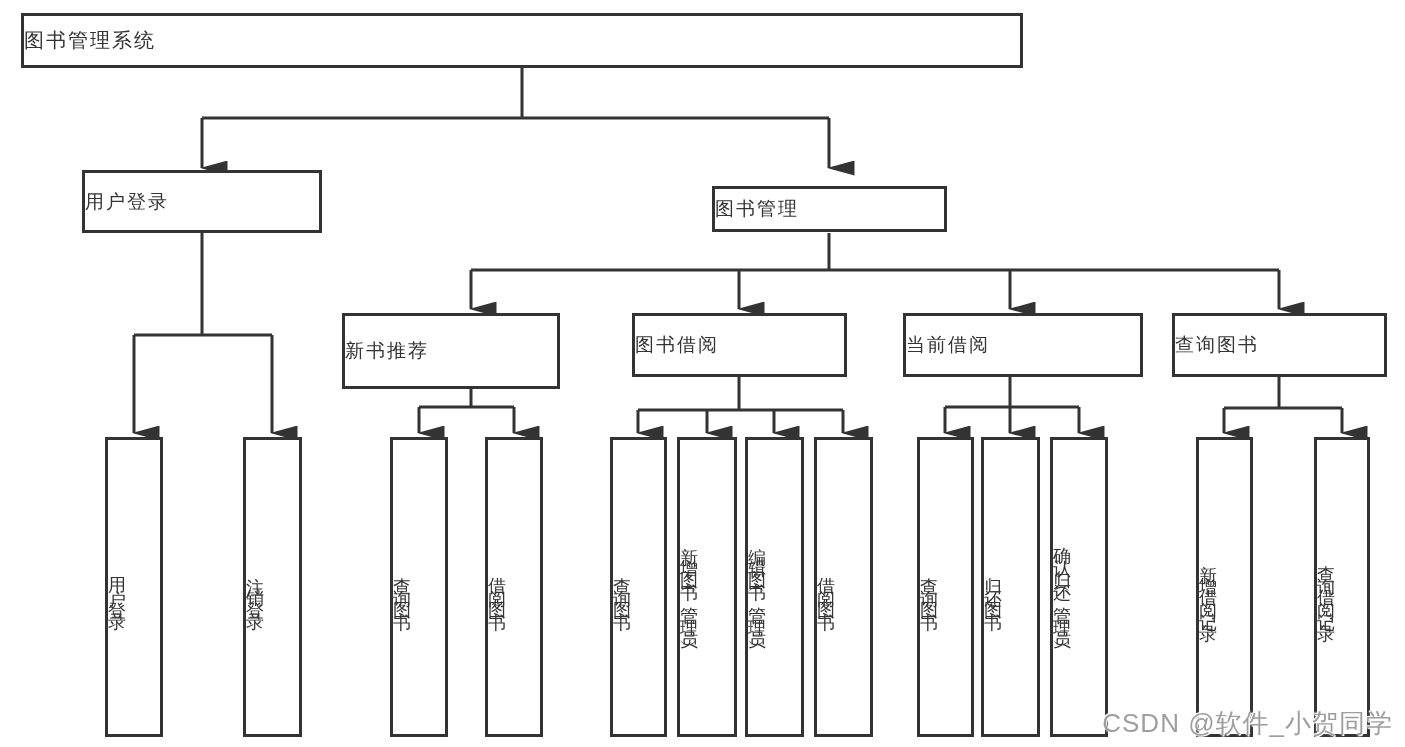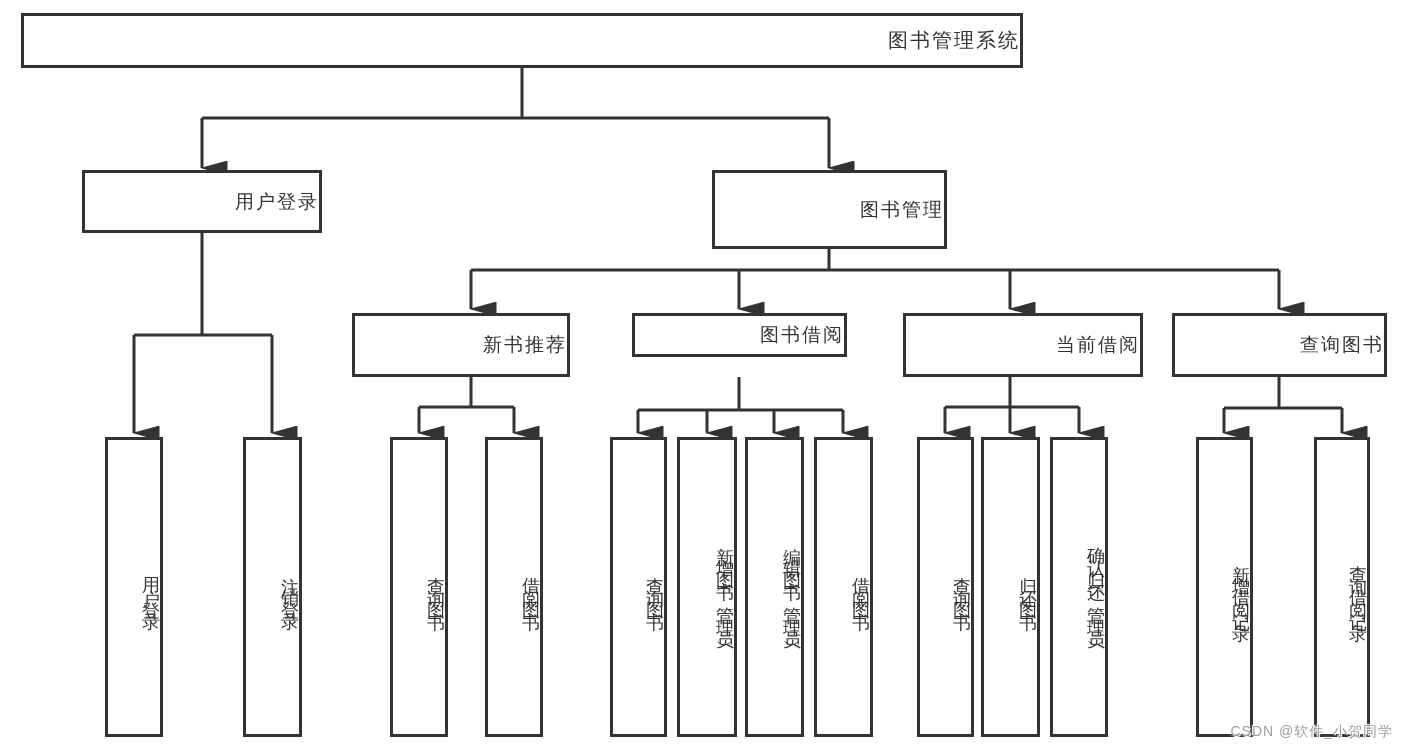--- a/index.html
+++ b/index.html
@@ -3,31 +3,31 @@
 <meta charset="utf-8">
 <style>
   html,body{margin:0;padding:0;background:#fff;}
   .canvas{
     position:relative;width:1405px;height:747px;background:#ffffff;overflow:hidden;
     font-family:"Liberation Sans","DejaVu Sans",sans-serif;
   }
   .connectors{position:absolute;left:0;top:0;width:1405px;height:747px;}
   .node{
     position:absolute;box-sizing:border-box;border:3px solid #333333;background:#ffffff;
-    display:flex;align-items:center;justify-content:flex-end;color:#333333;
+    display:flex;align-items:center;justify-content:flex-start;color:#333333;
   }
   .hbox{font-size:19px;letter-spacing:2px;}
   .hbox.root{font-size:20px;}
   .vbox{top:437px;height:300px;}
   .vbox span{
     writing-mode:vertical-rl;text-orientation:mixed;
     font-size:18px;letter-spacing:12px;line-height:1;color:#333333;
   }
   .watermark{
-    position:absolute;right:12px;bottom:6px;font-size:14px;color:#9e9e9e;
+    position:absolute;right:12px;bottom:6px;font-size:26px;color:#9e9e9e;
     letter-spacing:1px;white-space:nowrap;
     text-shadow:0 0 3px #ffffff,1px 1px 0 #ffffff,-1px -1px 0 #ffffff;
   }
 </style>
 </head>
 <body>
 
 <div class="canvas">
 
   <svg class="connectors" viewBox="0 0 1405 747" xmlns="http://www.w3.org/2000/svg">
@@ -73,28 +73,28 @@
     </g>
   </svg>
 
   <div class="node hbox root" style="left:21px;top:13px;width:1002px;height:55px">
     <span>图书管理系统</span>
   </div>
 
   <div class="node hbox" style="left:82px;top:170px;width:240px;height:63px">
     <span>用户登录</span>
   </div>
-  <div class="node hbox" style="left:712px;top:170px;width:235px;height:79px">
+  <div class="node hbox" style="left:712px;top:186px;width:235px;height:46px">
     <span>图书管理</span>
   </div>
 
-  <div class="node hbox" style="left:352px;top:313px;width:218px;height:64px">
+  <div class="node hbox" style="left:342px;top:313px;width:218px;height:76px">
     <span>新书推荐</span>
   </div>
-  <div class="node hbox" style="left:632px;top:313px;width:215px;height:44px">
+  <div class="node hbox" style="left:632px;top:313px;width:215px;height:64px">
     <span>图书借阅</span>
   </div>
   <div class="node hbox" style="left:903px;top:313px;width:240px;height:64px">
     <span>当前借阅</span>
   </div>
   <div class="node hbox" style="left:1172px;top:313px;width:215px;height:64px">
     <span>查询图书</span>
   </div>
 
   <div class="node vbox" style="left:105px;width:58px">

